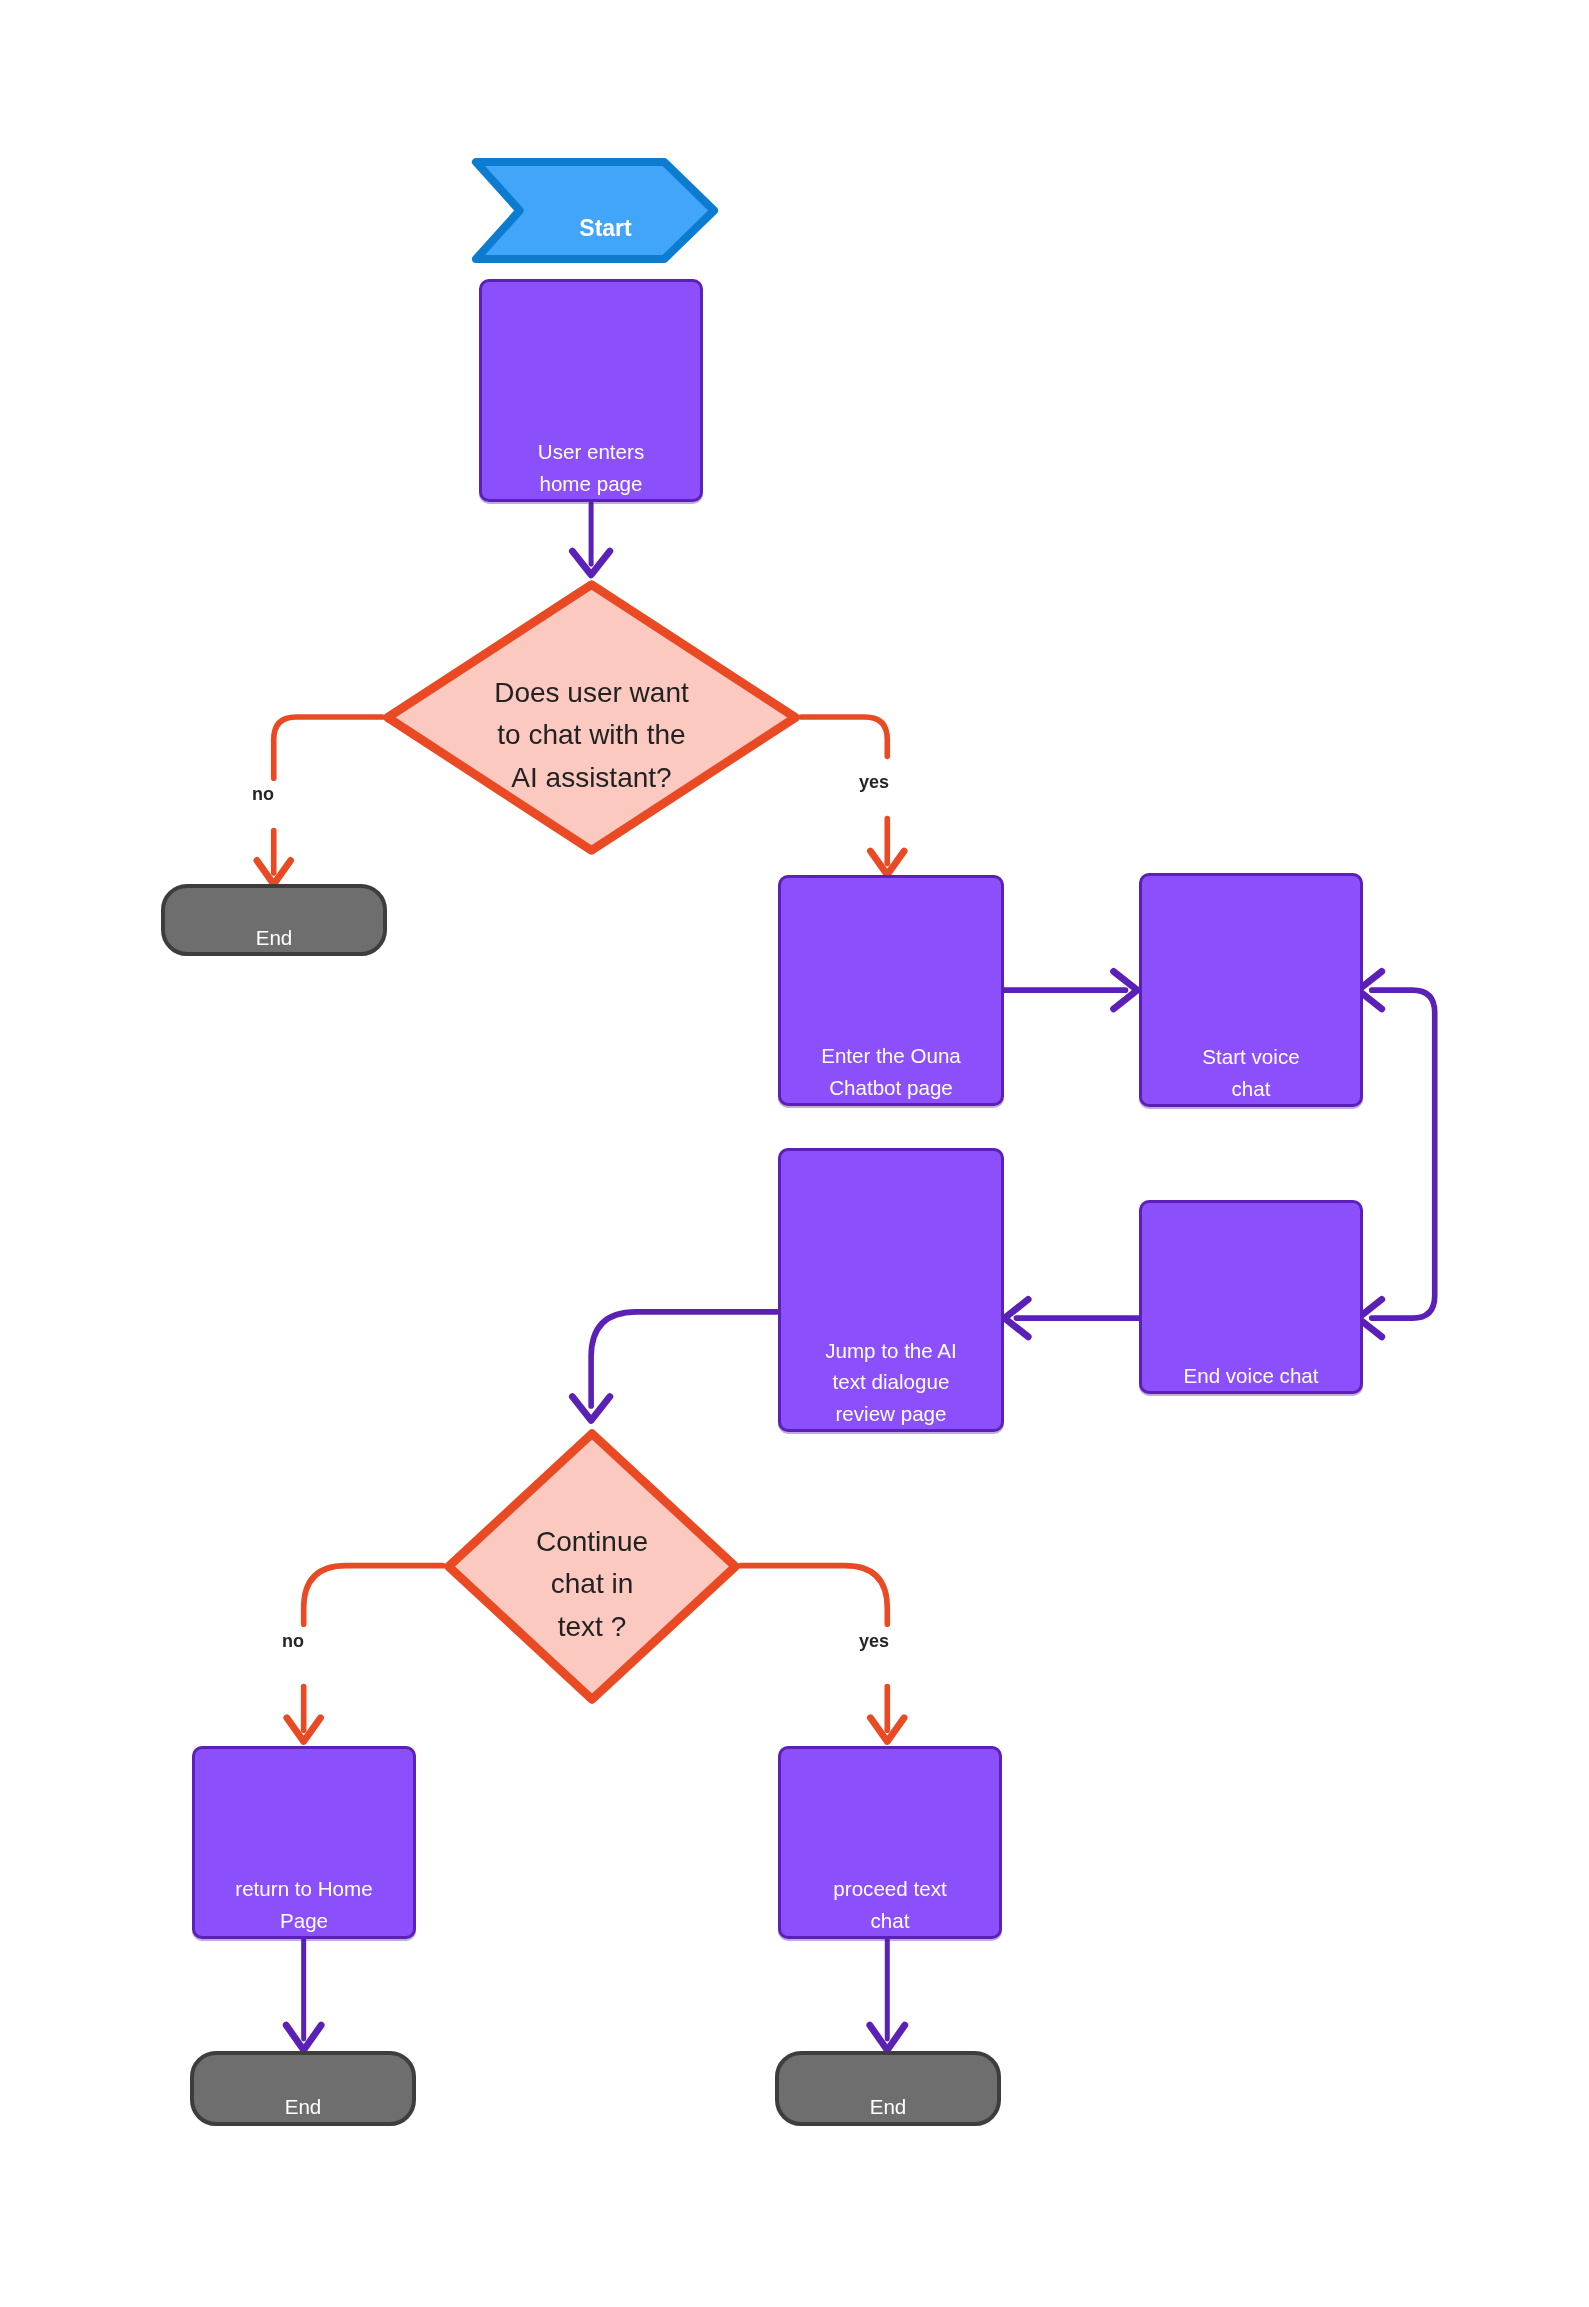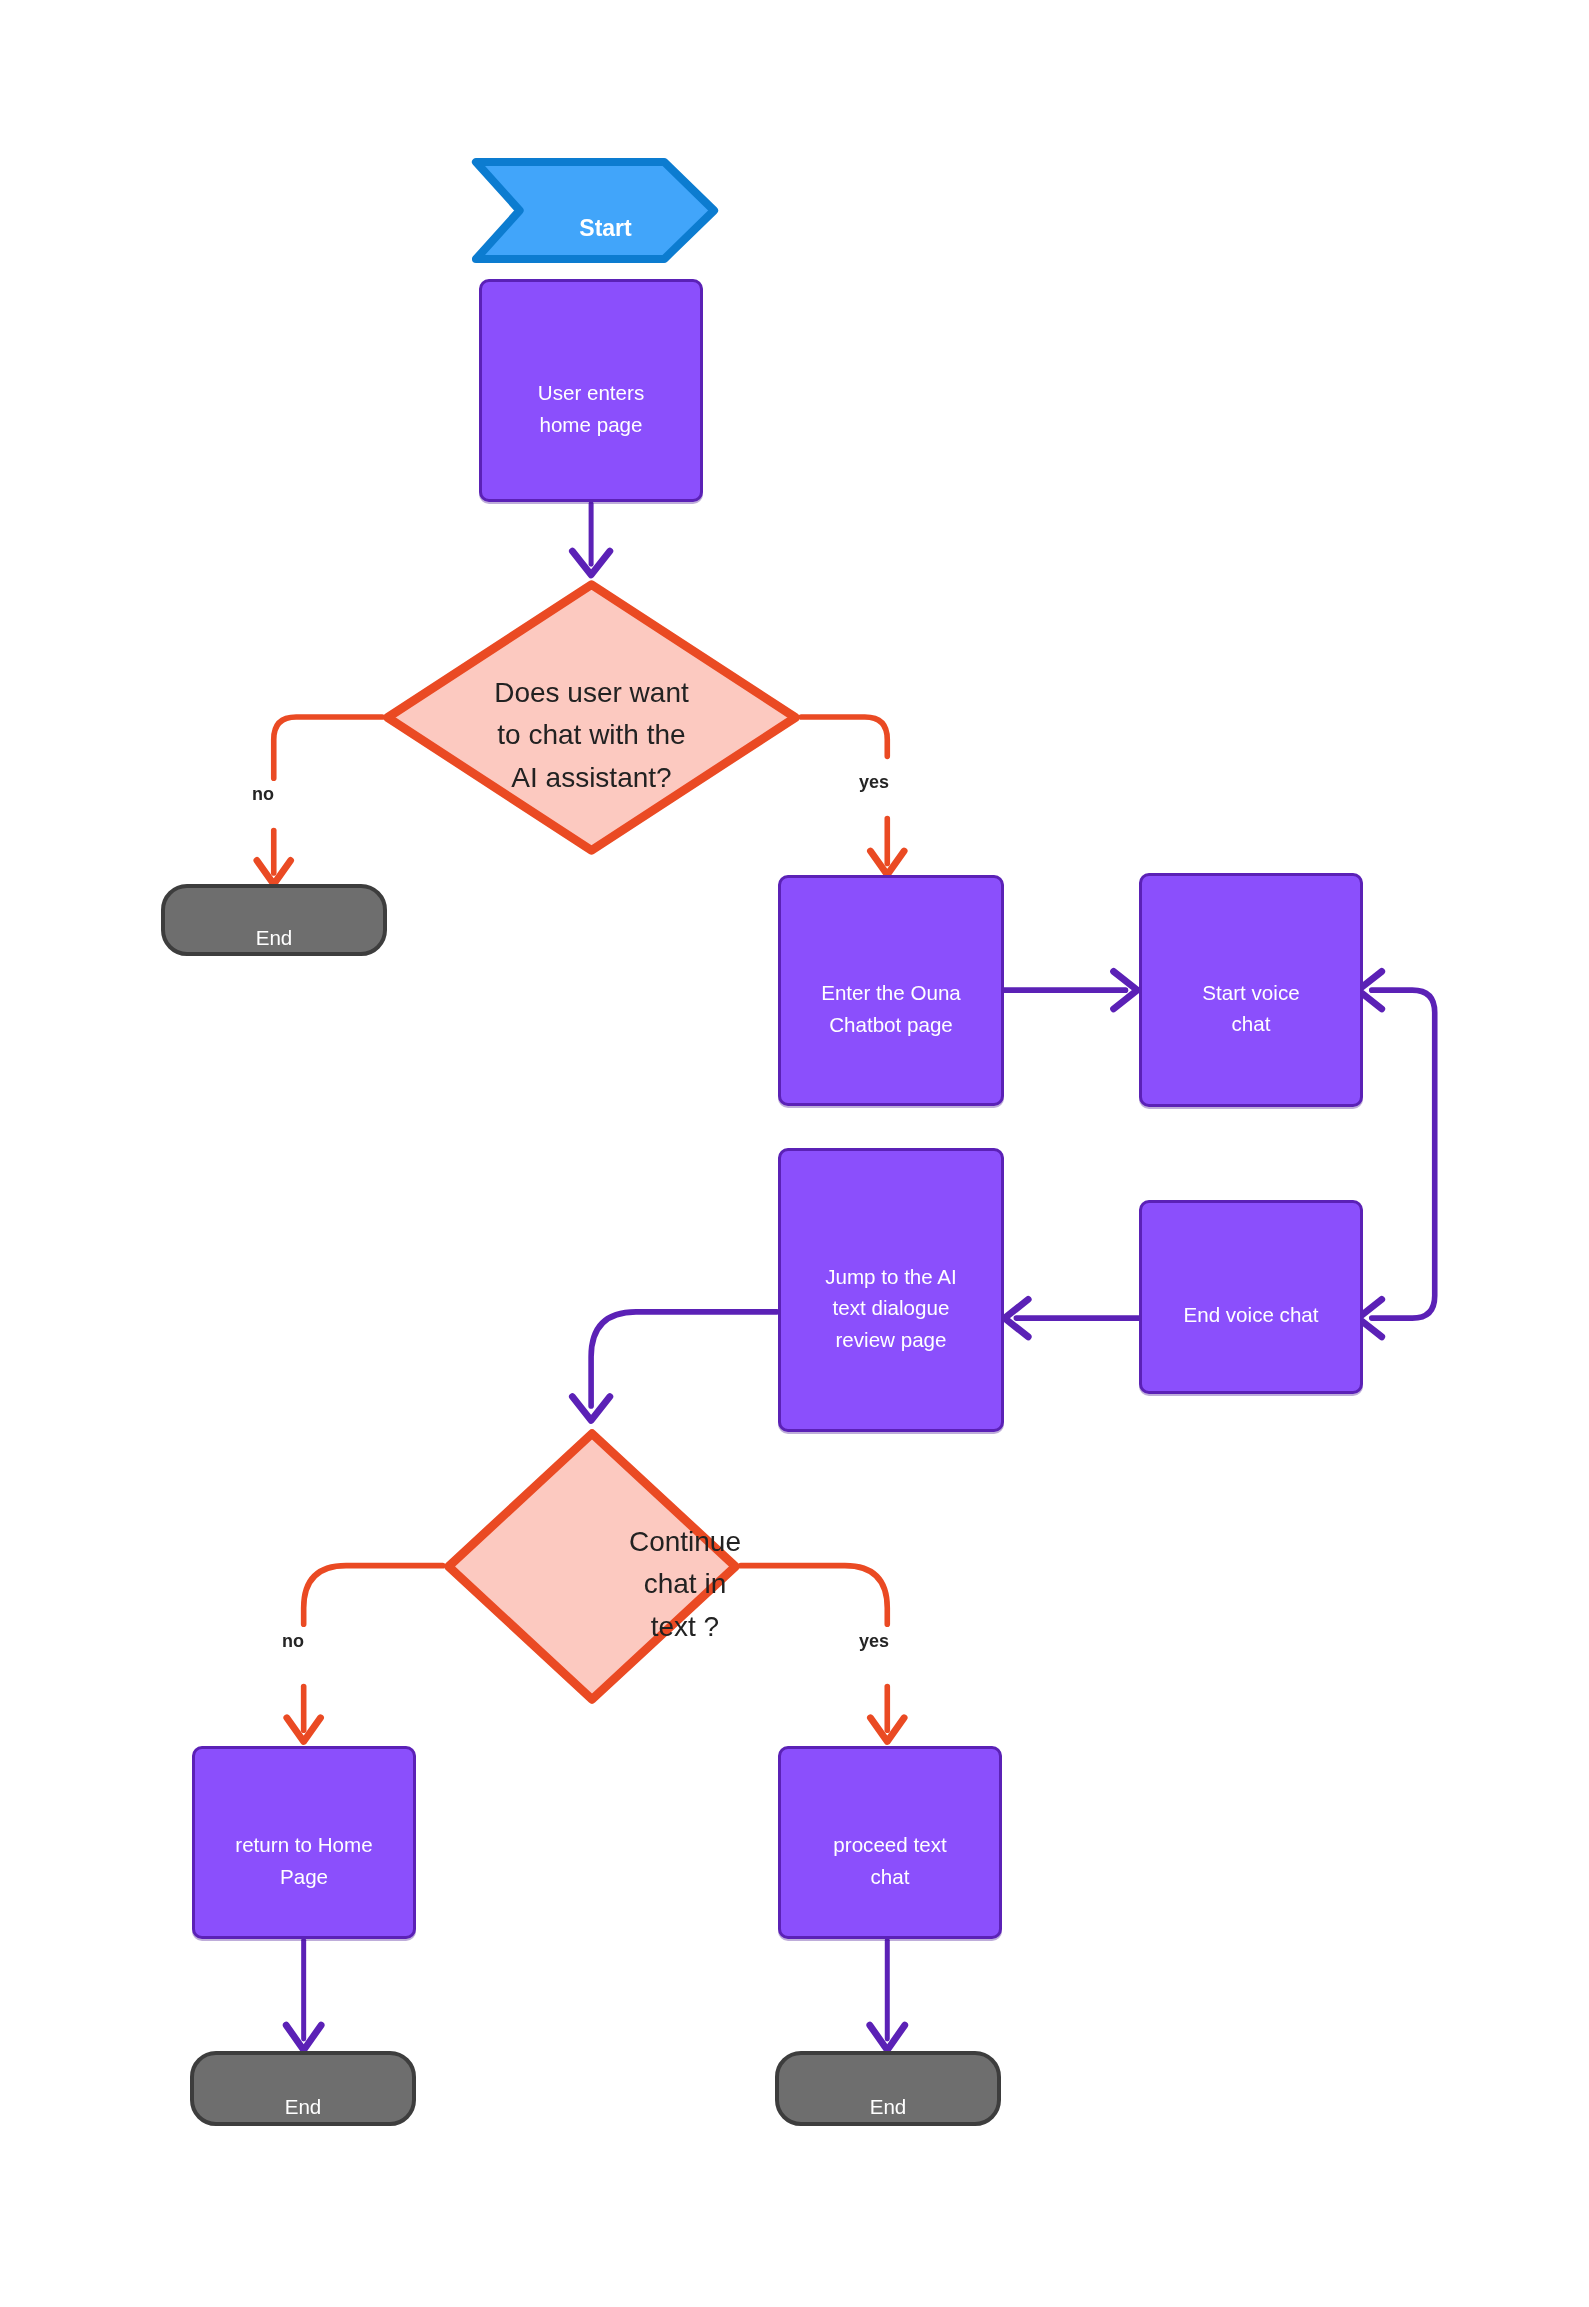--- a/index.html
+++ b/index.html
@@ -58,20 +58,21 @@
     font-weight: bold;
     font-size: 23px;
     padding-left: 21px;
   }
   
   .n-process {
     background: #8b4ffc;
     border: 3.7px solid #5b21b6;
     border-radius: 10px;
     box-shadow: 0 1.9px 0 rgba(70,20,150,0.35);
+    align-items: flex-end;
   }
   .n-process .node-label {
     color: #ffffff;
     font-size: 20.6px;
   }
   
   .n-decision {
     background: transparent;
   }
   .n-decision .dia-svg {
@@ -217,21 +218,21 @@
   <div class="node n-process" style="left:1139px; top:1200px; width:224px; height:194px;">
     <span class="node-label">End voice chat</span>
   </div>
 
   <div class="node n-process" style="left:778px; top:1148px; width:226px; height:284px;">
     <span class="node-label">Jump to the AI
 text dialogue
 review page</span>
   </div>
 
-  <div class="node n-decision" style="left:443px; top:1428px; width:298px; height:277px;justify-content:flex-end;">
+  <div class="node n-decision" style="left:443px; top:1428px; width:298px; height:277px;">
     <svg class="dia-svg" viewBox="0 0 478 444" preserveAspectRatio="none" xmlns="http://www.w3.org/2000/svg">
       <path d="M 239 9 L 469 222 L 239 435 L 9 222 Z" fill="#fcc9c0" stroke="#ea4a23" stroke-width="14" stroke-linejoin="round"></path>
     </svg>
     <span class="node-label">Continue
 chat in
 text ?</span>
   </div>
 
   <div class="edge-label" style="left:282px; top:1631px;">no</div>
 

